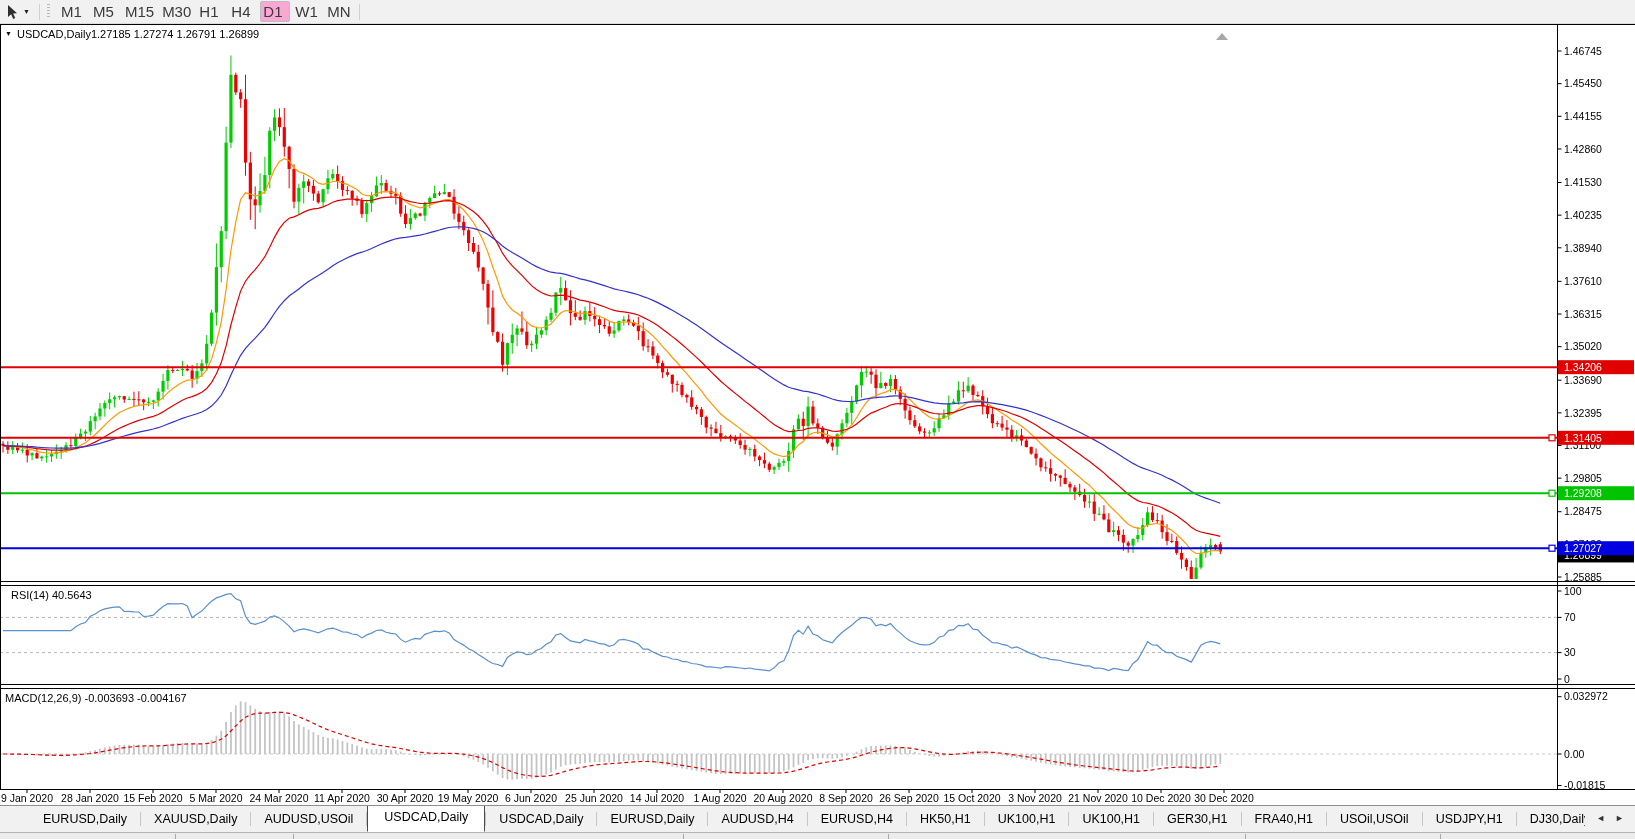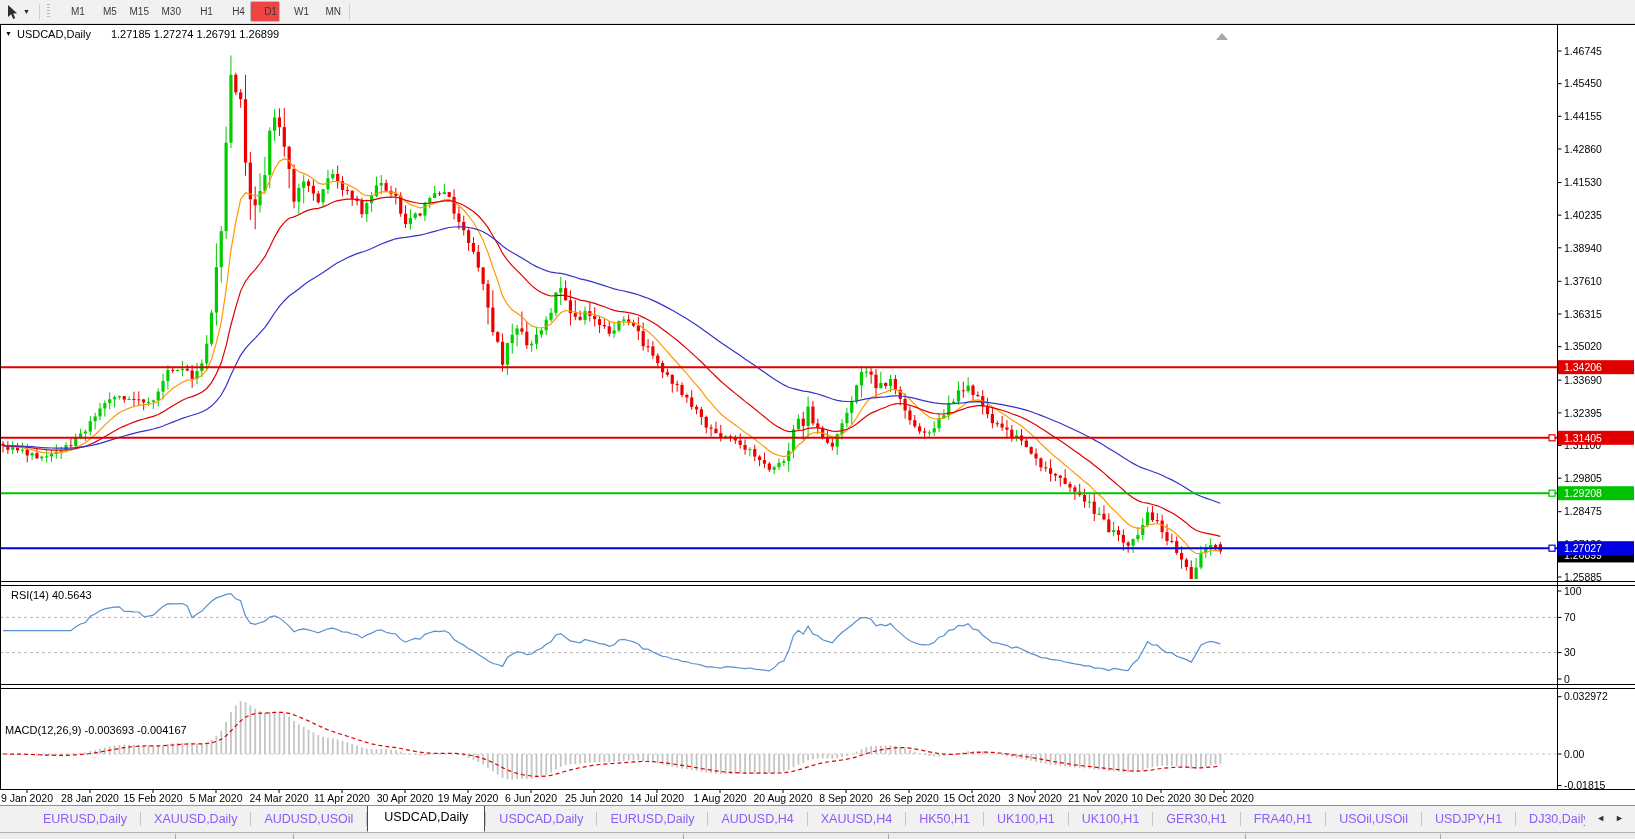--- a/index.html
+++ b/index.html
@@ -6,37 +6,37 @@
   body{width:1635px;height:839px;position:relative;overflow:hidden;background:#fff;
        font-family:"Liberation Sans",sans-serif;-webkit-font-smoothing:antialiased}
   
   #toolbar{position:absolute;left:0;top:0;width:1635px;height:23px;background:#f1f1f1;
            border-bottom:1px solid #dcdcdc;display:flex;align-items:center;z-index:5}
   .tool-btn{display:flex;align-items:center;height:21px;padding:0 5px;cursor:default}
   .caret{font-size:7px;color:#222;margin-left:4px;line-height:21px}
   .tsep{width:1px;height:16px;background:#cfcfcf;margin:0 4px}
   .grip{width:3px;height:15px;margin:0 7px 0 3px;
         background:repeating-linear-gradient(to bottom,#b9b9b9 0 1px,transparent 1px 3px)}
-  .tf-btn{min-width:24px;height:19px;line-height:19px;text-align:right;font-size:10px;
+  .tf-btn{min-width:24px;height:19px;line-height:19px;text-align:left;font-size:15px;
           color:#3a3a3a;margin:16px 1px;padding:0 2px;border:1px solid transparent;border-radius:2px}
-  .tf-btn.active{background:#ef4444;border-color:#bdbdbd}
+  .tf-btn.active{background:#f9a8d4;border-color:#bdbdbd}
   
   #chart-svg{position:absolute;left:0;top:0;z-index:1}
   
   .overlay{position:absolute;z-index:2;font-size:11px;color:#000;white-space:nowrap}
   #title-overlay{left:5px;top:28px}
   #rsi-overlay{left:11px;top:589px}
-  #macd-overlay{left:5px;top:724px}
+  #macd-overlay{left:5px;top:692px}
   .marker{font-size:7px;vertical-align:2px;margin-right:5px;color:#111}
-  .ohlc{margin-left:20px}
+  .ohlc{margin-left:0}
   
   #tabbar{position:absolute;left:0;top:805px;width:1635px;height:26px;background:#f1f1f1;
           border-top:1px solid #8f8f8f;display:flex;align-items:center;overflow:hidden;z-index:4}
   .tab-lead{width:30px;flex:0 0 auto}
-  .tab{font-size:12.5px;color:#8b5cf6;padding:0 13px;height:25px;line-height:25px;
+  .tab{font-size:12.5px;color:#000000;padding:0 13px;height:25px;line-height:25px;
        white-space:nowrap;flex:0 0 auto;cursor:default}
   .tab.active{background:#fff;color:#000;border:1px solid #4a4a4a;border-bottom:1px solid #fff;
               height:27px;line-height:26px;margin-top:-3px;padding:0 16px;z-index:2}
   .tab-sep{width:1px;height:14px;background:#c6c6c6;flex:0 0 auto}
   #tab-scrolls{position:absolute;right:0;top:806px;height:24px;display:flex;align-items:center;
                background:#f1f1f1;padding:0 6px;z-index:6}
   .tab-scroll{font-size:9px;color:#333;padding:0 5px;cursor:default}
   
   #bottomstrip{position:absolute;left:0;top:832px;width:1635px;height:7px;background:#ececec;
                border-top:1px solid #b3b3b3;z-index:4}
@@ -1012,21 +1012,21 @@
     <div class="tab">AUDUSD,USOil</div>
     <div class="tab-sep"></div>
     <div class="tab active">USDCAD,Daily</div>
     <div class="tab-sep"></div>
     <div class="tab">USDCAD,Daily</div>
     <div class="tab-sep"></div>
     <div class="tab">EURUSD,Daily</div>
     <div class="tab-sep"></div>
     <div class="tab">AUDUSD,H4</div>
     <div class="tab-sep"></div>
-    <div class="tab">XAUUSD,H4</div>
+    <div class="tab">EURUSD,H4</div>
     <div class="tab-sep"></div>
     <div class="tab">HK50,H1</div>
     <div class="tab-sep"></div>
     <div class="tab">UK100,H1</div>
     <div class="tab-sep"></div>
     <div class="tab">UK100,H1</div>
     <div class="tab-sep"></div>
     <div class="tab">GER30,H1</div>
     <div class="tab-sep"></div>
     <div class="tab">FRA40,H1</div>

